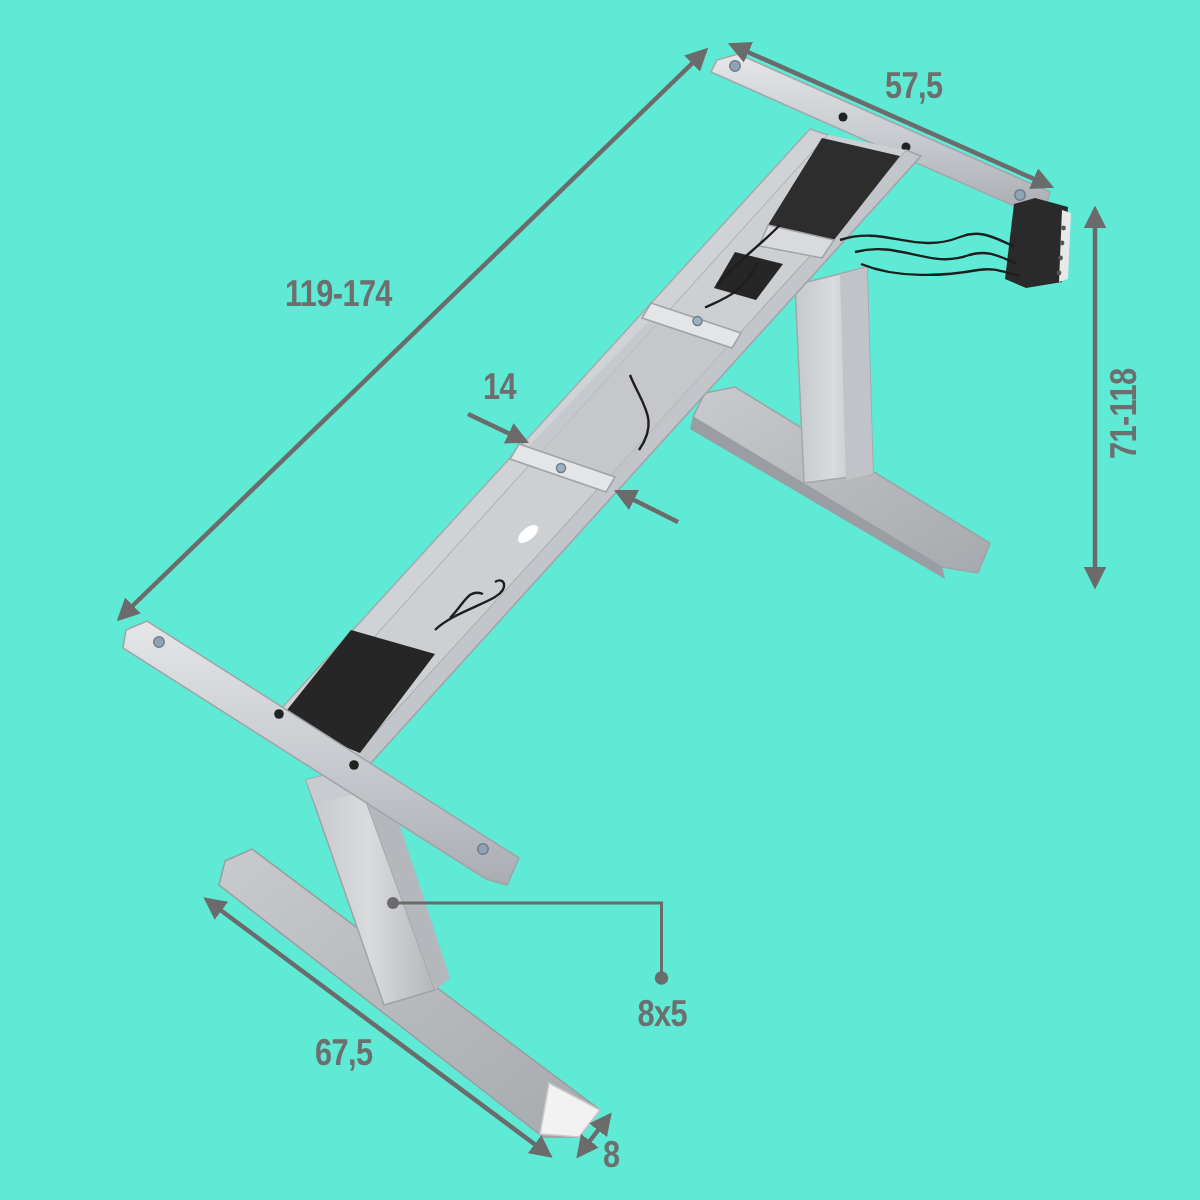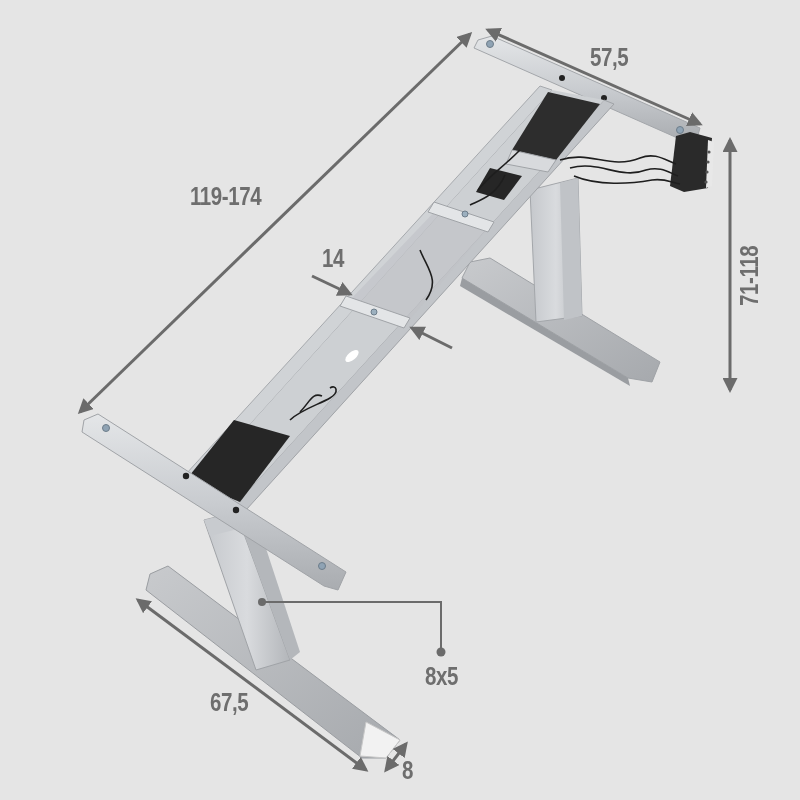--- a/index.html
+++ b/index.html
@@ -1,17 +1,17 @@
 <!DOCTYPE html>
 <html><head>
 <meta charset="utf-8">
 <style>
   html, body { margin: 0; padding: 0; background: #ffffff; }
   body { width: 800px; height: 800px; overflow: hidden; font-family: "Liberation Sans", sans-serif; }
-  #stage { position: relative; width: 800px; height: 800px; background: #e5e5e5; }
+  #stage { position: relative; width: 800px; height: 800px; background: #5eead4; }
   #stage svg { position: absolute; left: 0; top: 0; }
   .dim-label {
     position: absolute;
     font-family: "Liberation Sans", sans-serif;
     font-weight: bold;
     color: #6e6e6e;
     font-size: 25px;
     letter-spacing: -0.5px;
     line-height: 1;
     white-space: nowrap;

